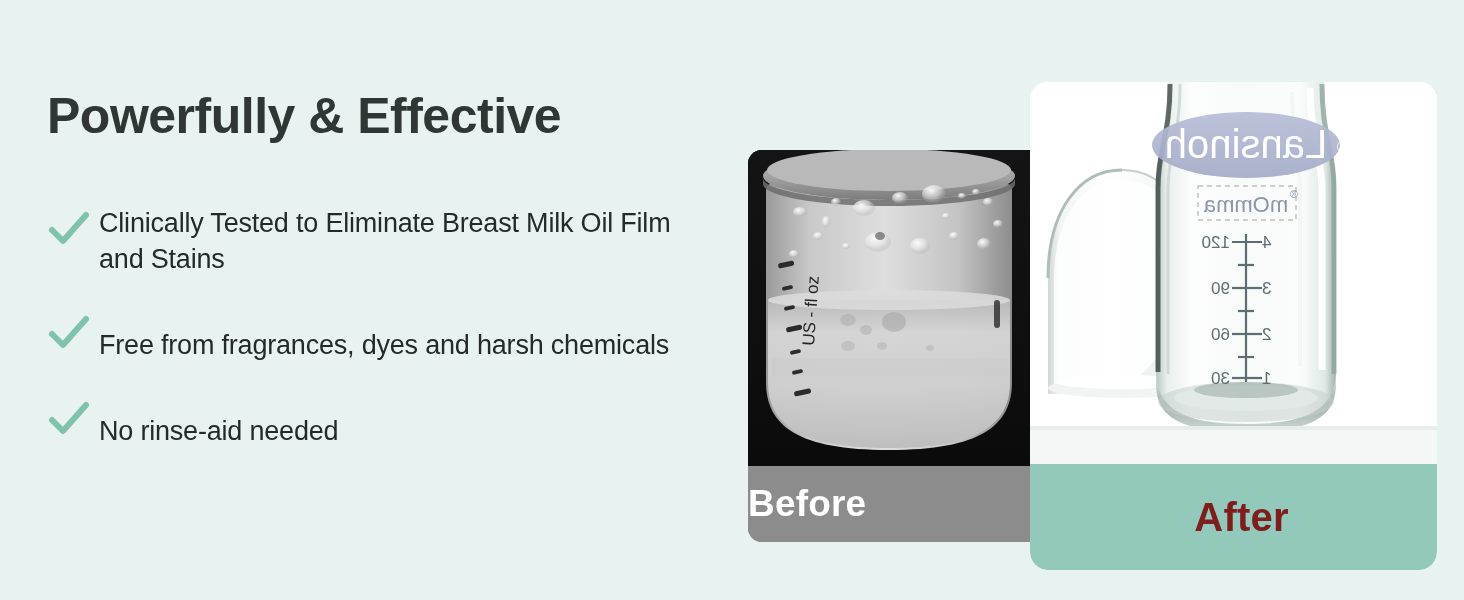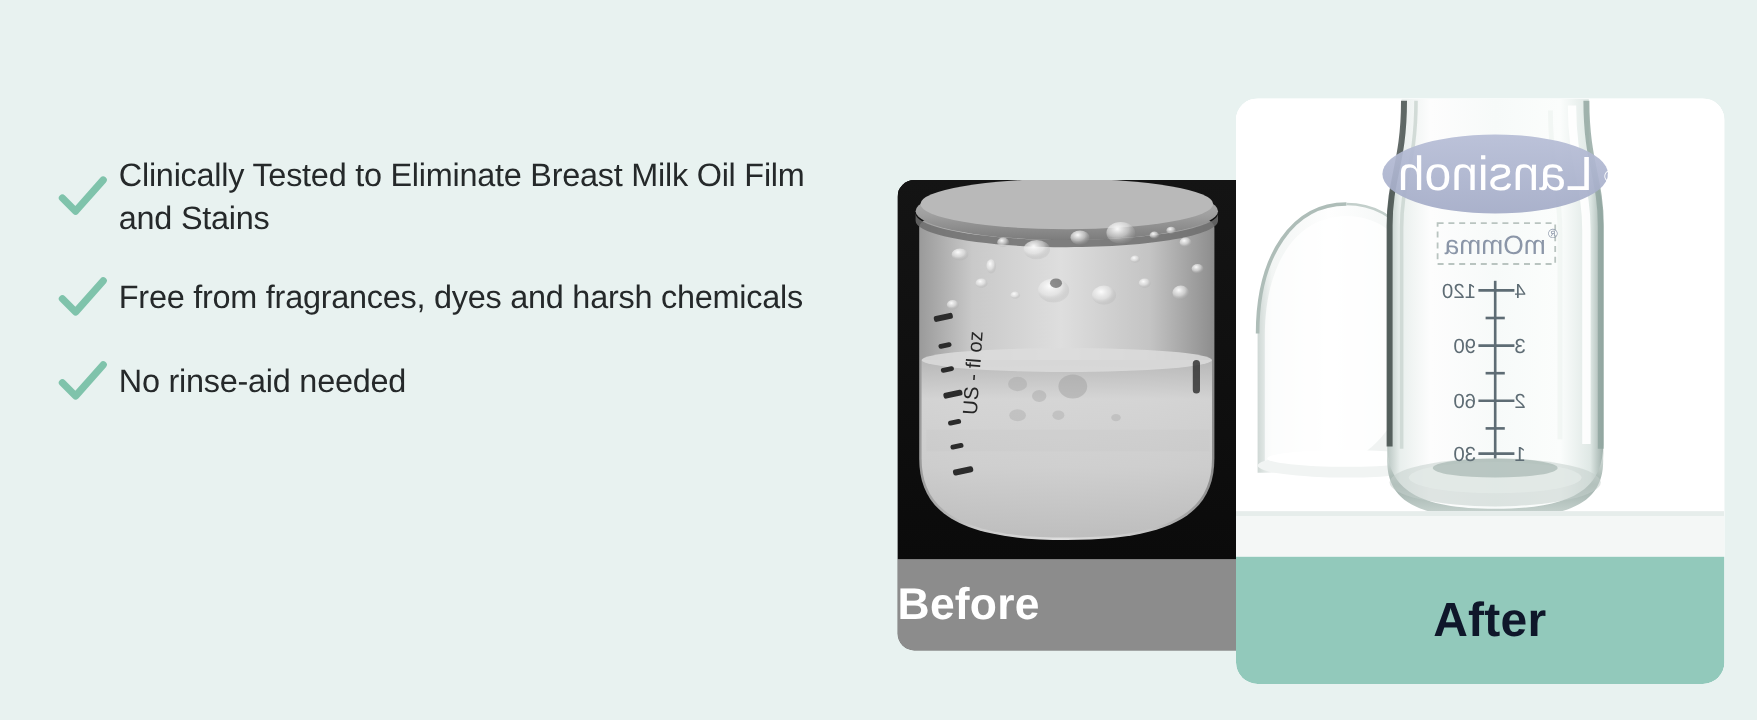--- a/index.html
+++ b/index.html
@@ -40,20 +40,21 @@
     width:44px;
     height:44px;
     display:block;
   }
   .benefit-text {
     font-size:27px;
     line-height:36px;
     color:#25292a;
     letter-spacing:-0.2px;
     max-width:600px;
+    margin-top:24px;
   }
 
   
   .before-card {
     position:absolute;
     left:748px;
     top:150px;
     width:282px;
     height:392px;
     border-radius:14px 0 0 14px;
@@ -109,36 +110,37 @@
     left:0; bottom:0;
     width:100%;
     height:106px;
     background:#92c9bb;
     display:flex;
     align-items:center;
     justify-content:center;
     border-radius:0 0 18px 18px;
   }
   .after-label span {
-    color:#0f172a;
+    color:#7f1d1d;
     font-size:40px;
     font-weight:bold;
     letter-spacing:0.2px;
     margin-left:16px;
   }
 
   svg.fill { display:block; width:100%; height:100%; }
 </style>
 </head>
 <body>
 
 <div class="stage">
 
   <div class="copy">
 
+    <div class="headline">Powerfully &amp; Effective</div>
 
     <div class="benefits">
 
       <div class="benefit">
         <span class="check-icon">
           <svg class="fill" viewBox="0 0 44 44">
             <path d="M5 23 L16 34 L39 8" fill="none" stroke="#7fc3ab" stroke-width="6" stroke-linecap="round" stroke-linejoin="round"></path>
           </svg>
         </span>
         <span class="benefit-text">Clinically Tested to Eliminate Breast Milk Oil Film and Stains</span>

